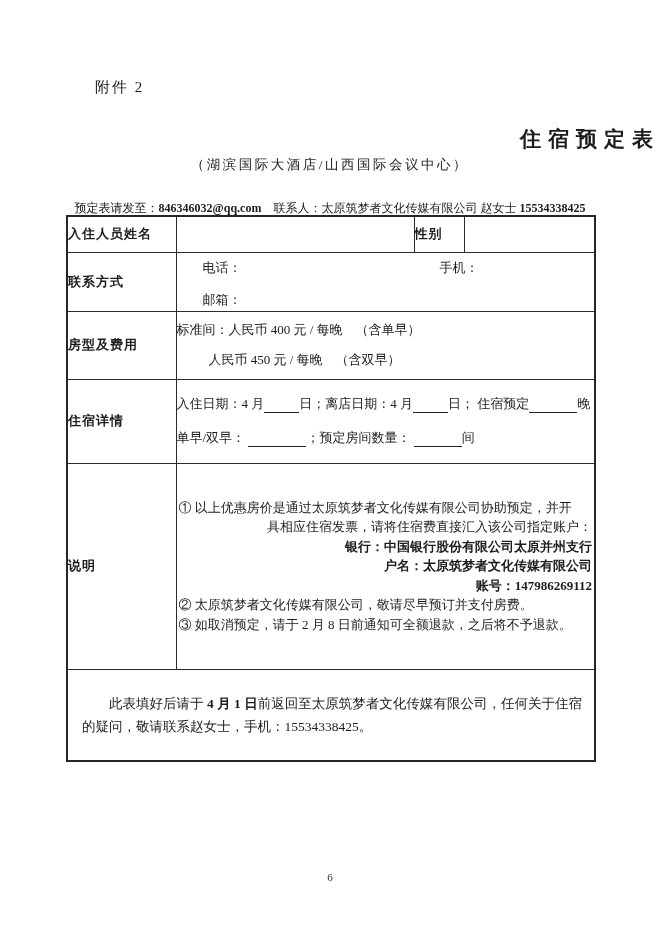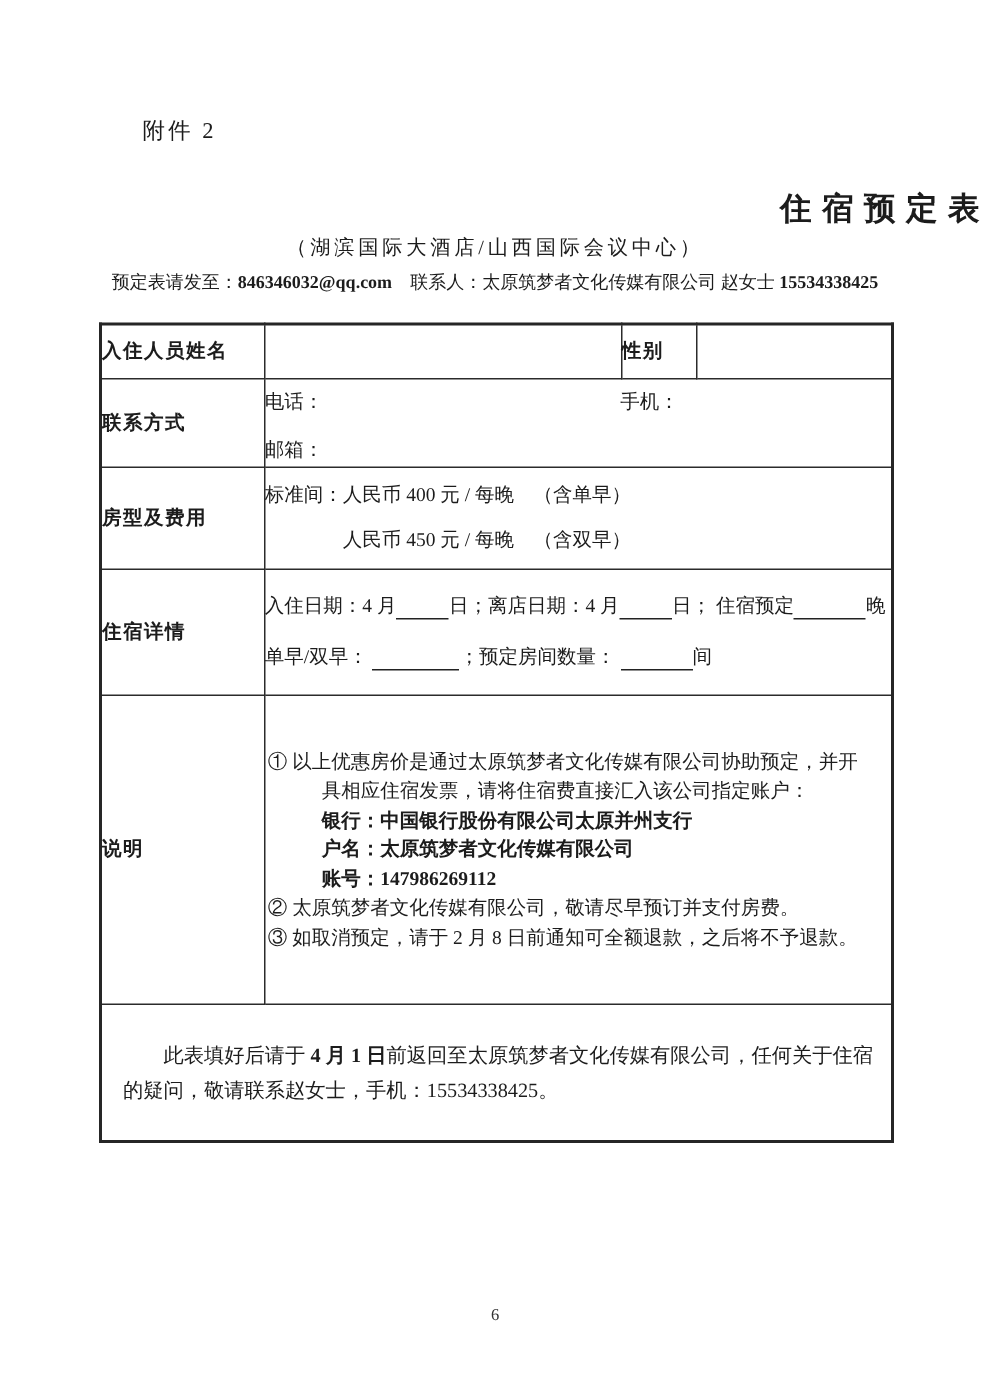--- a/index.html
+++ b/index.html
@@ -38,21 +38,21 @@
     top: 156px;
     left: 0;
     width: 100%;
     text-align: center;
     font-size: 13.5px;
     letter-spacing: 2.5px;
   }
 
   .contact-line {
     position: absolute;
-    top: 180px;
+    top: 200px;
     left: 0;
     width: 100%;
     text-align: center;
     font-size: 12px;
     white-space: nowrap;
   }
   .contact-line b { font-family: "Liberation Serif", serif; }
 
   table.reservation {
     position: absolute;
@@ -69,40 +69,40 @@
     vertical-align: middle;
     padding: 0;
   }
   td.label-cell {
     text-align: left;
     font-weight: bold;
     letter-spacing: 1px;
   }
   td.content-cell { padding: 2px 8px; }
 
-  .contact-block { padding: 2px 0; }
+  .contact-block { padding: 2px 0; margin-left: 26px; }
   .contact-row1 { display: flex; margin: 4px 0 14px 0; }
   .contact-row1 .phone-seg { width: 237px; }
 
   .room-line1 { margin: 0 0 12px 0; }
-  .room-line2 { padding-left: 52px; }
+  .room-line2 { padding-left: 32px; }
 
   .stay-line1 { margin: 0 0 16px 0; }
   .blank {
     display: inline-block;
     border-bottom: 1px solid #222;
     height: 14px;
     vertical-align: bottom;
   }
   .w35 { width: 35px; }
   .w48 { width: 48px; }
   .w58 { width: 58px; }
 
   .notes-block { line-height: 19.5px; padding: 4px 2px; }
-  .note-indent { padding-left: 36px; }
+  .note-indent { padding-left: 36px; text-align: right; }
   .note-bold { font-weight: bold; }
 
   .footer-note {
     margin: 0;
     padding: 0 12px 0 14px;
     font-size: 13.5px;
     line-height: 23px;
     text-indent: 2em;
     text-align: justify;
   }

